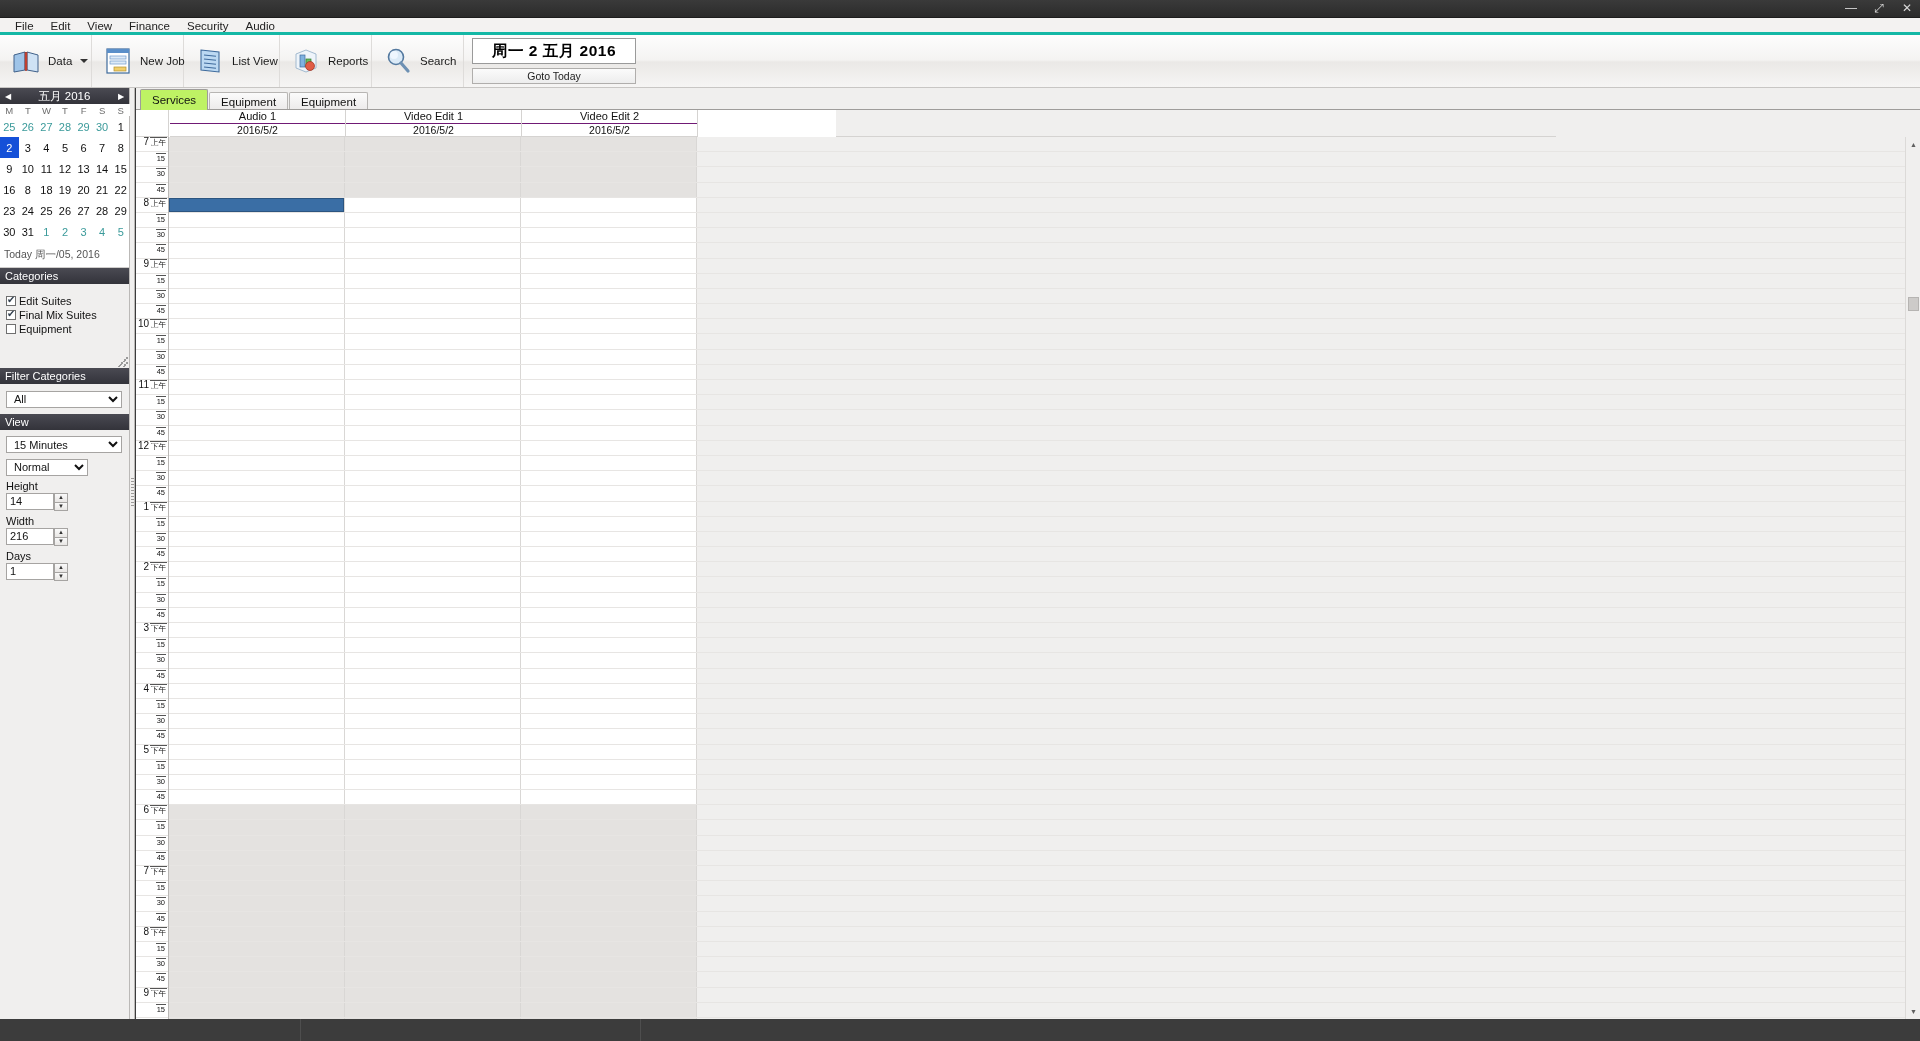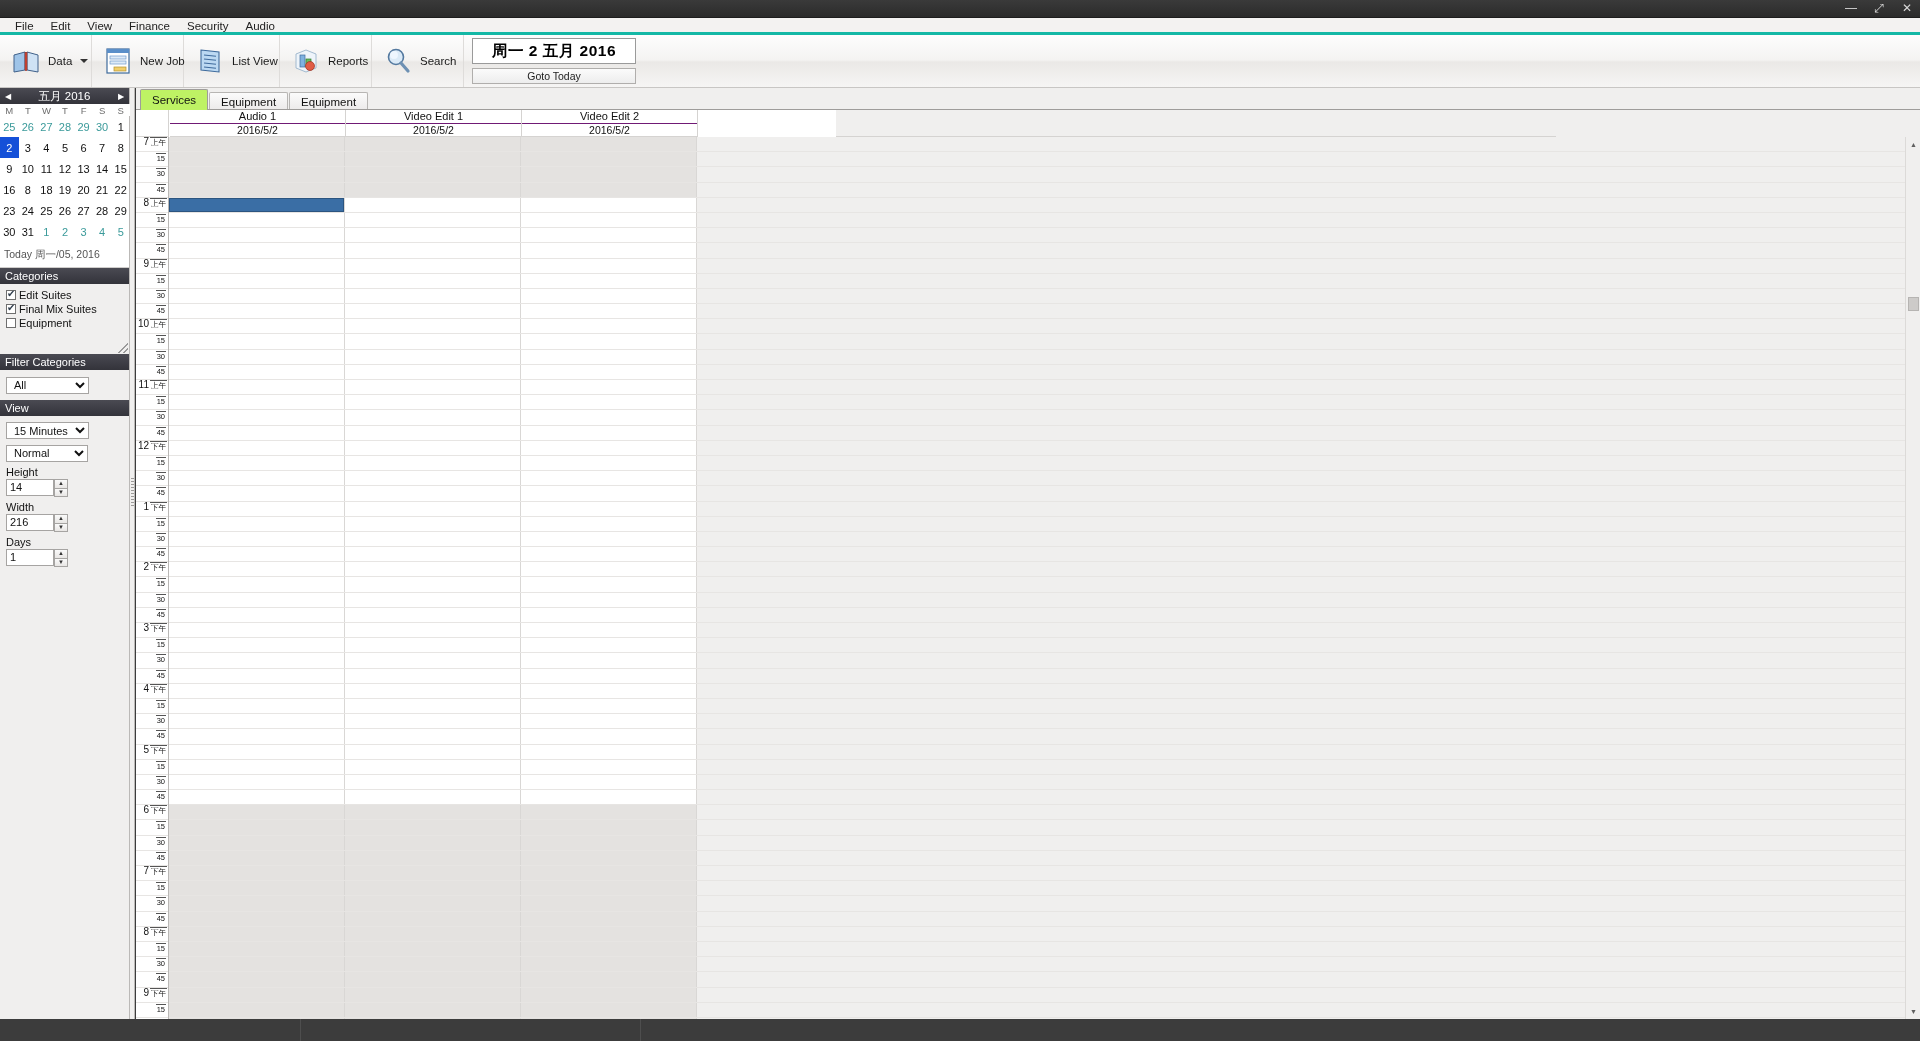--- a/index.html
+++ b/index.html
@@ -107,41 +107,41 @@
     height: 21px; width: 17px; padding: 0; cursor: default;
   }
   table.cal td.adj { color: #3a9a9a; }
   table.cal td.sel { background: #1450d8; color: #fff; font-weight: normal; }
   #todayline {
     font-size: 10.5px; color: #555; padding: 4px 0 5px 4px; background: #fff;
     border-bottom: 1px solid #cfcdcb;
   }
 
   
-  #catbody { background: #f0efee; height: 70px; padding: 5px 0 0 6px; position: relative; text-align: right; }
+  #catbody { background: #f0efee; height: 84px; padding: 11px 0 0 6px; position: relative; text-align: right; }
   .chk { display: flex; align-items: center; gap: 3px; margin-bottom: 2px; cursor: default; }
   .chk .box {
     width: 10px; height: 10px; border: 1px solid #6f6f6f; background: #fff;
     position: relative; flex: 0 0 10px;
   }
   .chk .box.on::after {
     content: "✔"; position: absolute; left: 0px; top: -3px;
     font-size: 10px; color: #33404f; line-height: 12px;
   }
   .chk .t { font-size: 11px; color: #111; }
   #catresize {
     position: absolute; right: 1px; bottom: 1px; width: 10px; height: 10px;
     background:
       linear-gradient(135deg, transparent 45%, #9a9a9a 45%, #9a9a9a 55%, transparent 55%),
       linear-gradient(135deg, transparent 70%, #9a9a9a 70%, #9a9a9a 80%, transparent 80%);
   }
 
   .sb-ctl { padding: 5px 6px 6px 6px; background: #f0efee; }
   select.sb {
-    width: 83px; height: 17px; font-size: 11px; font-family: "Liberation Sans", sans-serif;
+    width: 116px; height: 17px; font-size: 11px; font-family: "Liberation Sans", sans-serif;
     border: 1px solid #a6a4a2; background: #fff; padding-left: 3px; color: #111;
   }
   select.sb.w2 { width: 82px; }
   .fldlbl { font-size: 11px; color: #111; margin: 4px 0 1px 0; }
   .spin { display: flex; align-items: stretch; }
   .spin input {
     width: 48px; height: 17px; font-size: 11px; border: 1px solid #a6a4a2;
     background: #fff; padding-left: 3px; color: #111;
     font-family: "Liberation Sans", sans-serif;
   }

